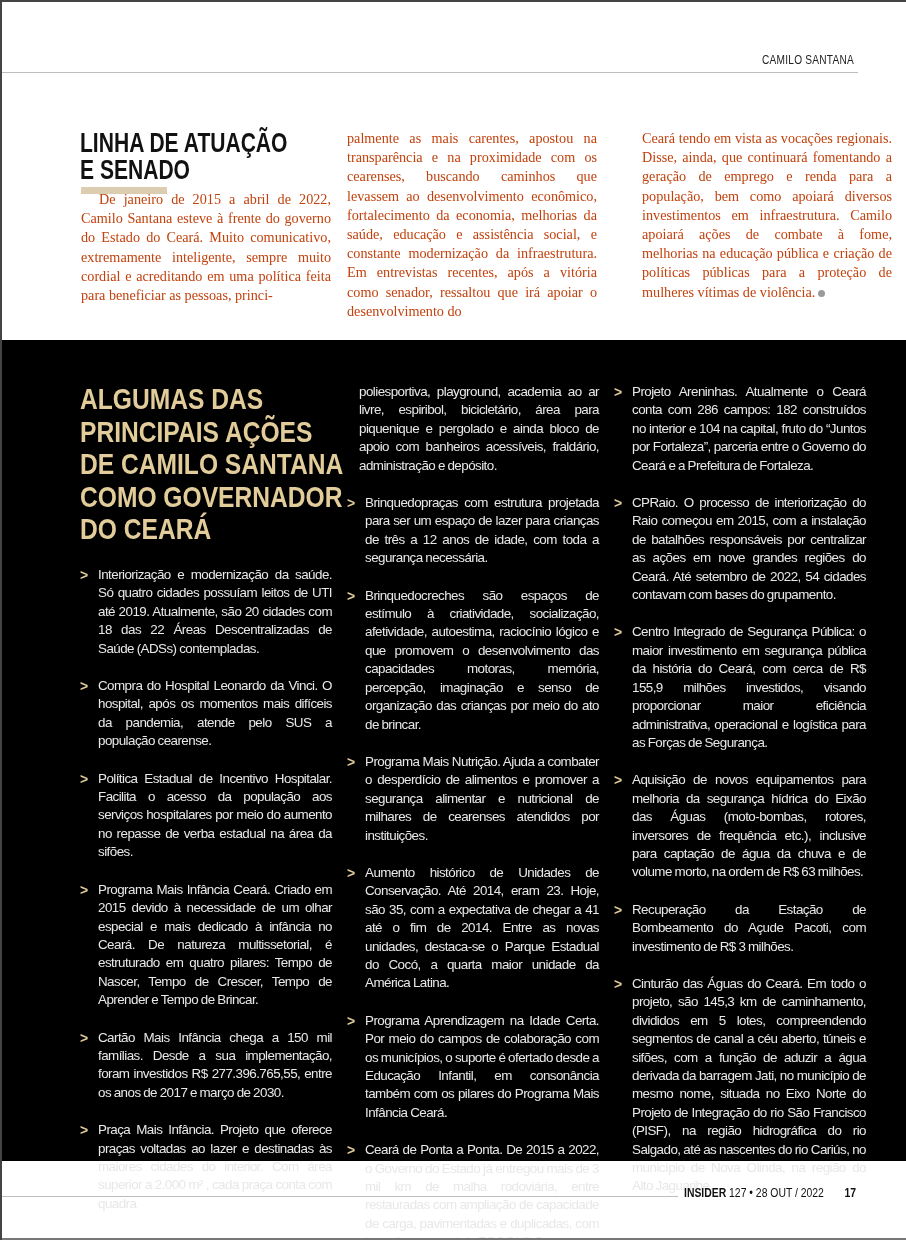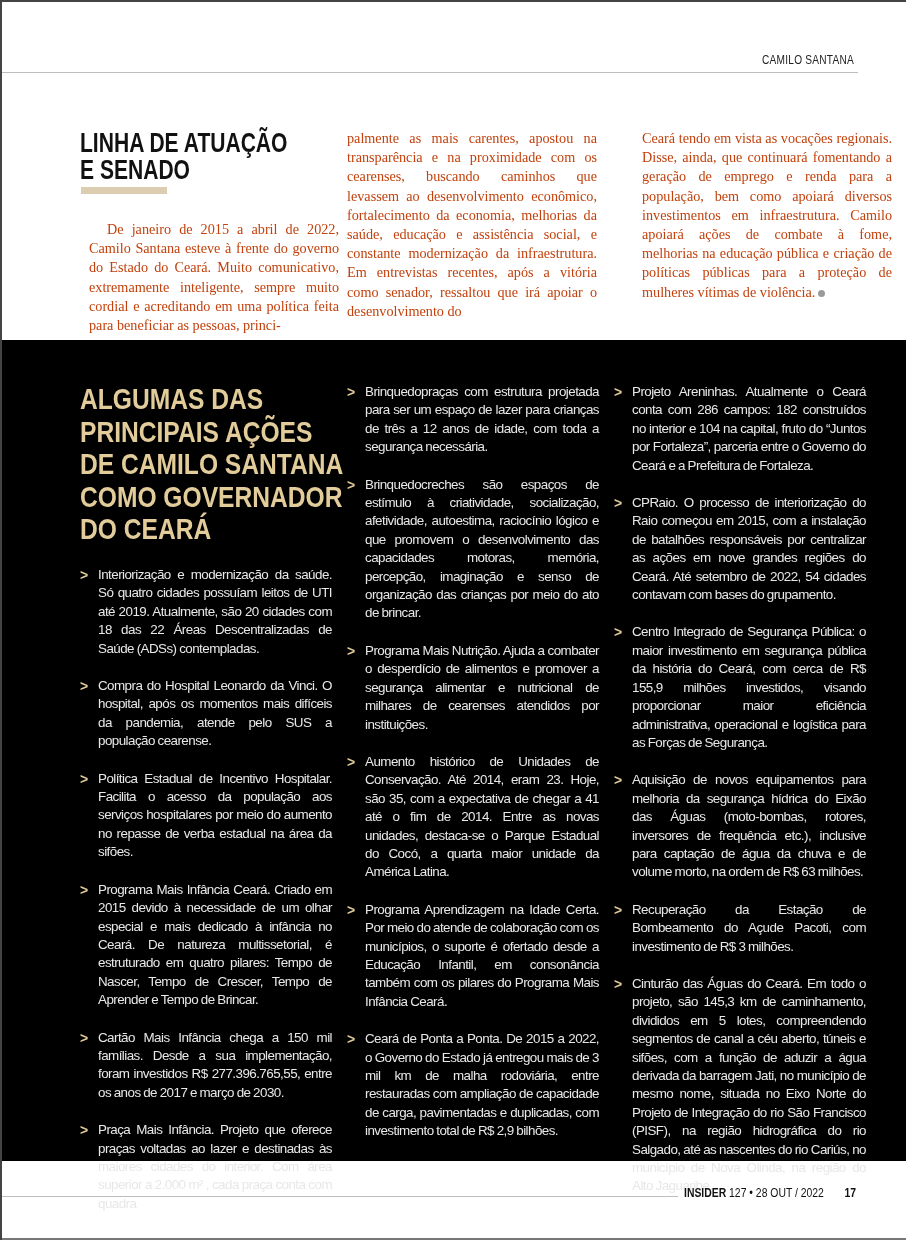--- a/index.html
+++ b/index.html
@@ -27,21 +27,21 @@
     white-space: nowrap;
   }
   .intro-title div { margin: 0; }
   .tan-bar { position: absolute; left: 79px; top: 187px; width: 86px; height: 7px; background: #dccdb0; }
 
   .intro-col {
     position: absolute; top: 205px; width: 250px;
     font-family: "Liberation Serif", serif; font-size: 14.2px; line-height: 19.2px; color: #c2410c;
     text-align: justify; hyphens: auto;
   }
-  .intro-col.c1 { left: 79px; top: 220px; text-indent: 18px; margin-left: 8px; }
+  .intro-col.c1 { left: 79px; top: 190px; text-indent: 18px; }
   .intro-col.c2 { left: 345px; top: 129px; }
   .intro-col.c3 { left: 612px; top: 129px; margin-left: 28px; }
   .end-dot { display: inline-block; width: 7px; height: 7px; border-radius: 50%; background: #9a9a9a; margin-left: 3px; vertical-align: middle; }
 
   .black-panel {
     position: absolute; left: 0; top: 340px; width: 906px; height: 821px; background: #000;
   }
   .panel-title {
     position: absolute; left: 78px; top: 383px;
     font-family: "Liberation Sans", sans-serif; font-weight: bold;
@@ -122,39 +122,42 @@
       <span class="chev">&gt;</span>
       <span class="txt">Cartão Mais Infância chega a 150 mil famílias. Desde a sua implementação, foram investidos R$ 277.396.765,55, entre os anos de 2017 e março de 2030.</span>
     </div>
   <div class="item">
       <span class="chev">&gt;</span>
       <span class="txt">Praça Mais Infância. Projeto que oferece praças voltadas ao lazer e destinadas às maiores cidades do interior. Com área superior a 2.000 m² , cada praça conta com quadra</span>
     </div>
 </div>
 
 <div class="panel-col p2">
+  <div class="item cont">
+      <span class="txt">poliesportiva, playground, academia ao ar livre, espiribol, bicicletário, área para piquenique e pergolado e ainda bloco de apoio com banheiros acessíveis, fraldário, administração e depósito.</span>
+    </div>
   <div class="item">
       <span class="chev">&gt;</span>
       <span class="txt">Brinquedopraças com estrutura projetada para ser um espaço de lazer para crianças de três a 12 anos de idade, com toda a segurança necessária.</span>
     </div>
   <div class="item">
       <span class="chev">&gt;</span>
       <span class="txt">Brinquedocreches são espaços de estímulo à criatividade, socialização, afetividade, autoestima, raciocínio lógico e que promovem o desenvolvimento das capacidades motoras, memória, percepção, imaginação e senso de organização das crianças por meio do ato de brincar.</span>
     </div>
   <div class="item">
       <span class="chev">&gt;</span>
       <span class="txt">Programa Mais Nutrição. Ajuda a combater o desperdício de alimentos e promover a segurança alimentar e nutricional de milhares de cearenses atendidos por instituições.</span>
     </div>
   <div class="item">
       <span class="chev">&gt;</span>
       <span class="txt">Aumento histórico de Unidades de Conservação. Até 2014, eram 23. Hoje, são 35, com a expectativa de chegar a 41 até o fim de 2014. Entre as novas unidades, destaca-se o Parque Estadual do Cocó, a quarta maior unidade da América Latina.</span>
     </div>
   <div class="item">
       <span class="chev">&gt;</span>
-      <span class="txt">Programa Aprendizagem na Idade Certa. Por meio do atende de colaboração com os municípios, o suporte é ofertado desde a Educação Infantil, em consonância também com os pilares do Programa Mais Infância Ceará.</span>
+      <span class="txt">Programa Aprendizagem na Idade Certa. Por meio do campos de colaboração com os municípios, o suporte é ofertado desde a Educação Infantil, em consonância também com os pilares do Programa Mais Infância Ceará.</span>
     </div>
   <div class="item">
       <span class="chev">&gt;</span>
       <span class="txt">Ceará de Ponta a Ponta. De 2015 a 2022, o Governo do Estado já entregou mais de 3 mil km de malha rodoviária, entre restauradas com ampliação de capacidade de carga, pavimentadas e duplicadas, com investimento total de R$ 2,9 bilhões.</span>
     </div>
 </div>
 
 <div class="panel-col p3">
   <div class="item">
       <span class="chev">&gt;</span>

